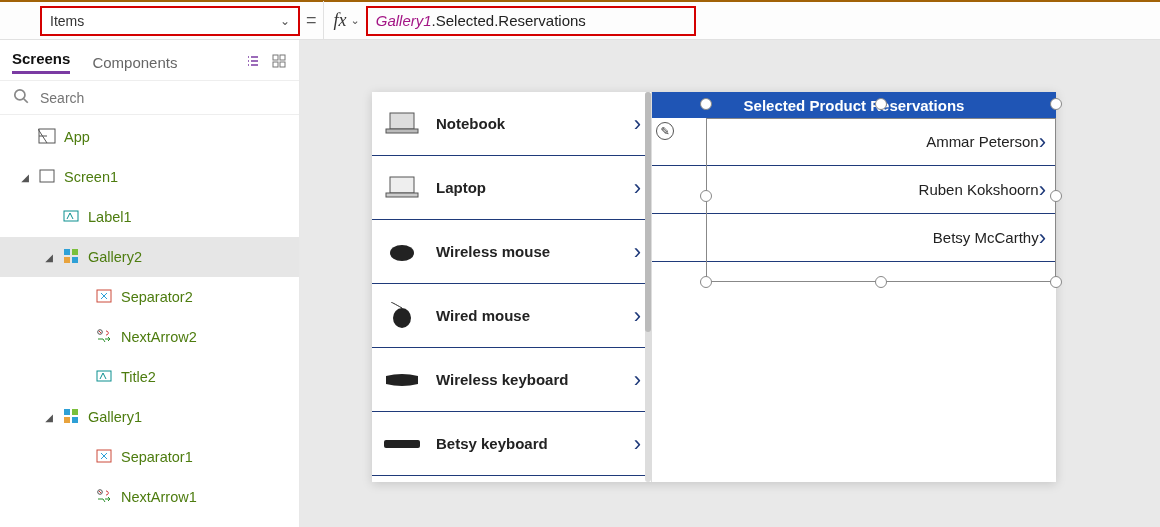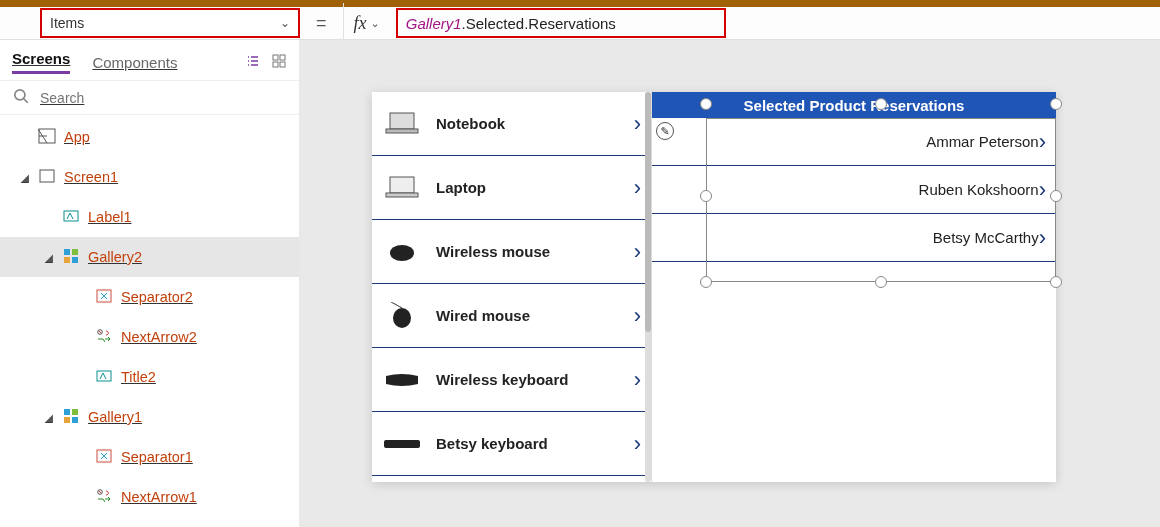--- a/index.html
+++ b/index.html
@@ -1,42 +1,42 @@
 <!DOCTYPE html>
 <html><head>
 <meta charset="utf-8">
 <style>
   * { box-sizing: border-box; margin: 0; padding: 0; font-family: "Segoe UI", Arial, sans-serif; }
   body { width: 1160px; height: 527px; background: #fff; overflow: hidden; font-size: 14px; color: #333; }
 
   
   .formula-row {
     display: flex; align-items: center; height: 40px;
-    border-top: 7px solid #a16207; border-bottom: 1px solid #e1e1e1;
-    background: #fdfdfd; gap: 10px; padding: 0 8px 0 0;
+    border-top: 2px solid #a16207; border-bottom: 1px solid #e1e1e1;
+    background: #fdfdfd; padding: 0 8px 0 0;
   }
   .property-select {
     margin-left: 40px; width: 260px; height: 30px; border: 2px solid #d40000;
     display: flex; align-items: center; padding: 0 8px; background: #fff; position: relative;
   }
   .property-select .chev { position: absolute; right: 8px; color: #555; font-size: 12px; }
   .eq { font-size: 18px; color: #555; padding: 0 6px; }
   .fx-wrap { display: flex; align-items: center; gap: 4px; padding: 0 6px 0 10px; height: 40px; border-left: 1px solid #e1e1e1; }
   .fx { font-style: italic; font-family: Georgia, serif; font-size: 18px; }
   .fx-chev { font-size: 11px; color: #555; }
   .formula-box {
     flex: 0 0 auto; width: 330px; height: 30px; border: 2px solid #d40000;
     display: flex; align-items: center; padding: 0 8px; font-family: Consolas, monospace; font-size: 15px;
   }
   .tok-obj { color: #a31585; font-style: italic; }
   .tok-plain { color: #222; }
   .formula-rest { flex: 1; height: 40px; }
 
   
-  .main { display: flex; height: calc(527px - 40px); text-decoration: underline; }
+  .main { display: flex; height: calc(527px - 40px); }
   .sidebar { width: 300px; border-right: 1px solid #e8e8e8; background: #fff; display: flex; flex-direction: column; }
   .canvas { flex: 1; background: #e9e9e9; position: relative; }
 
   
   .panel-tabs { display: flex; align-items: center; padding: 10px 12px 6px 12px; gap: 22px; }
   .tab { font-size: 15px; color: #666; cursor: pointer; }
   .tab.active { color: #111; font-weight: 600; border-bottom: 3px solid #7b3ba3; padding-bottom: 4px; }
   .panel-tools { margin-left: auto; display: flex; gap: 10px; color: #666; }
   .panel-tools svg { width: 16px; height: 16px; }
 
@@ -44,21 +44,21 @@
   .search-row input { border: none; outline: none; flex: 1; font-size: 14px; color: #0f172a; }
 
   .tree { flex: 1; overflow: auto; padding-top: 2px; }
   .tree-row { display: flex; align-items: center; height: 40px; padding: 0 8px 0 20px; gap: 8px; cursor: pointer; }
   .tree-row.selected { background: #e6e6e6; }
   .tree-row .caret { width: 10px; font-size: 10px; color: #555; text-align: center; }
   .tree-row .spacer { width: 10px; }
   .indent-1 { padding-left: 20px; }
   .indent-2 { padding-left: 44px; }
   .indent-3 { padding-left: 77px; }
-  .tree-label { font-size: 14.5px; color: #c2410c; }
+  .tree-label { font-size: 14.5px; color: #4d7c0f; }
 
   
   .stage {
     position: absolute; left: 72px; top: 52px; width: 684px; height: 390px;
     background: #fff; box-shadow: 0 2px 10px rgba(0,0,0,0.15);
     display: flex;
   }
   .gal1 { width: 280px; border-right: 1px solid #ddd; position: relative; overflow: hidden; }
   .gal1-scroll { position: absolute; right: 0; top: 0; bottom: 0; width: 6px; background: #ddd; border-radius: 3px; }
   .gal1-scroll .thumb { position: absolute; top: 0; width: 6px; height: 240px; background: #bbb; border-radius: 3px; }

